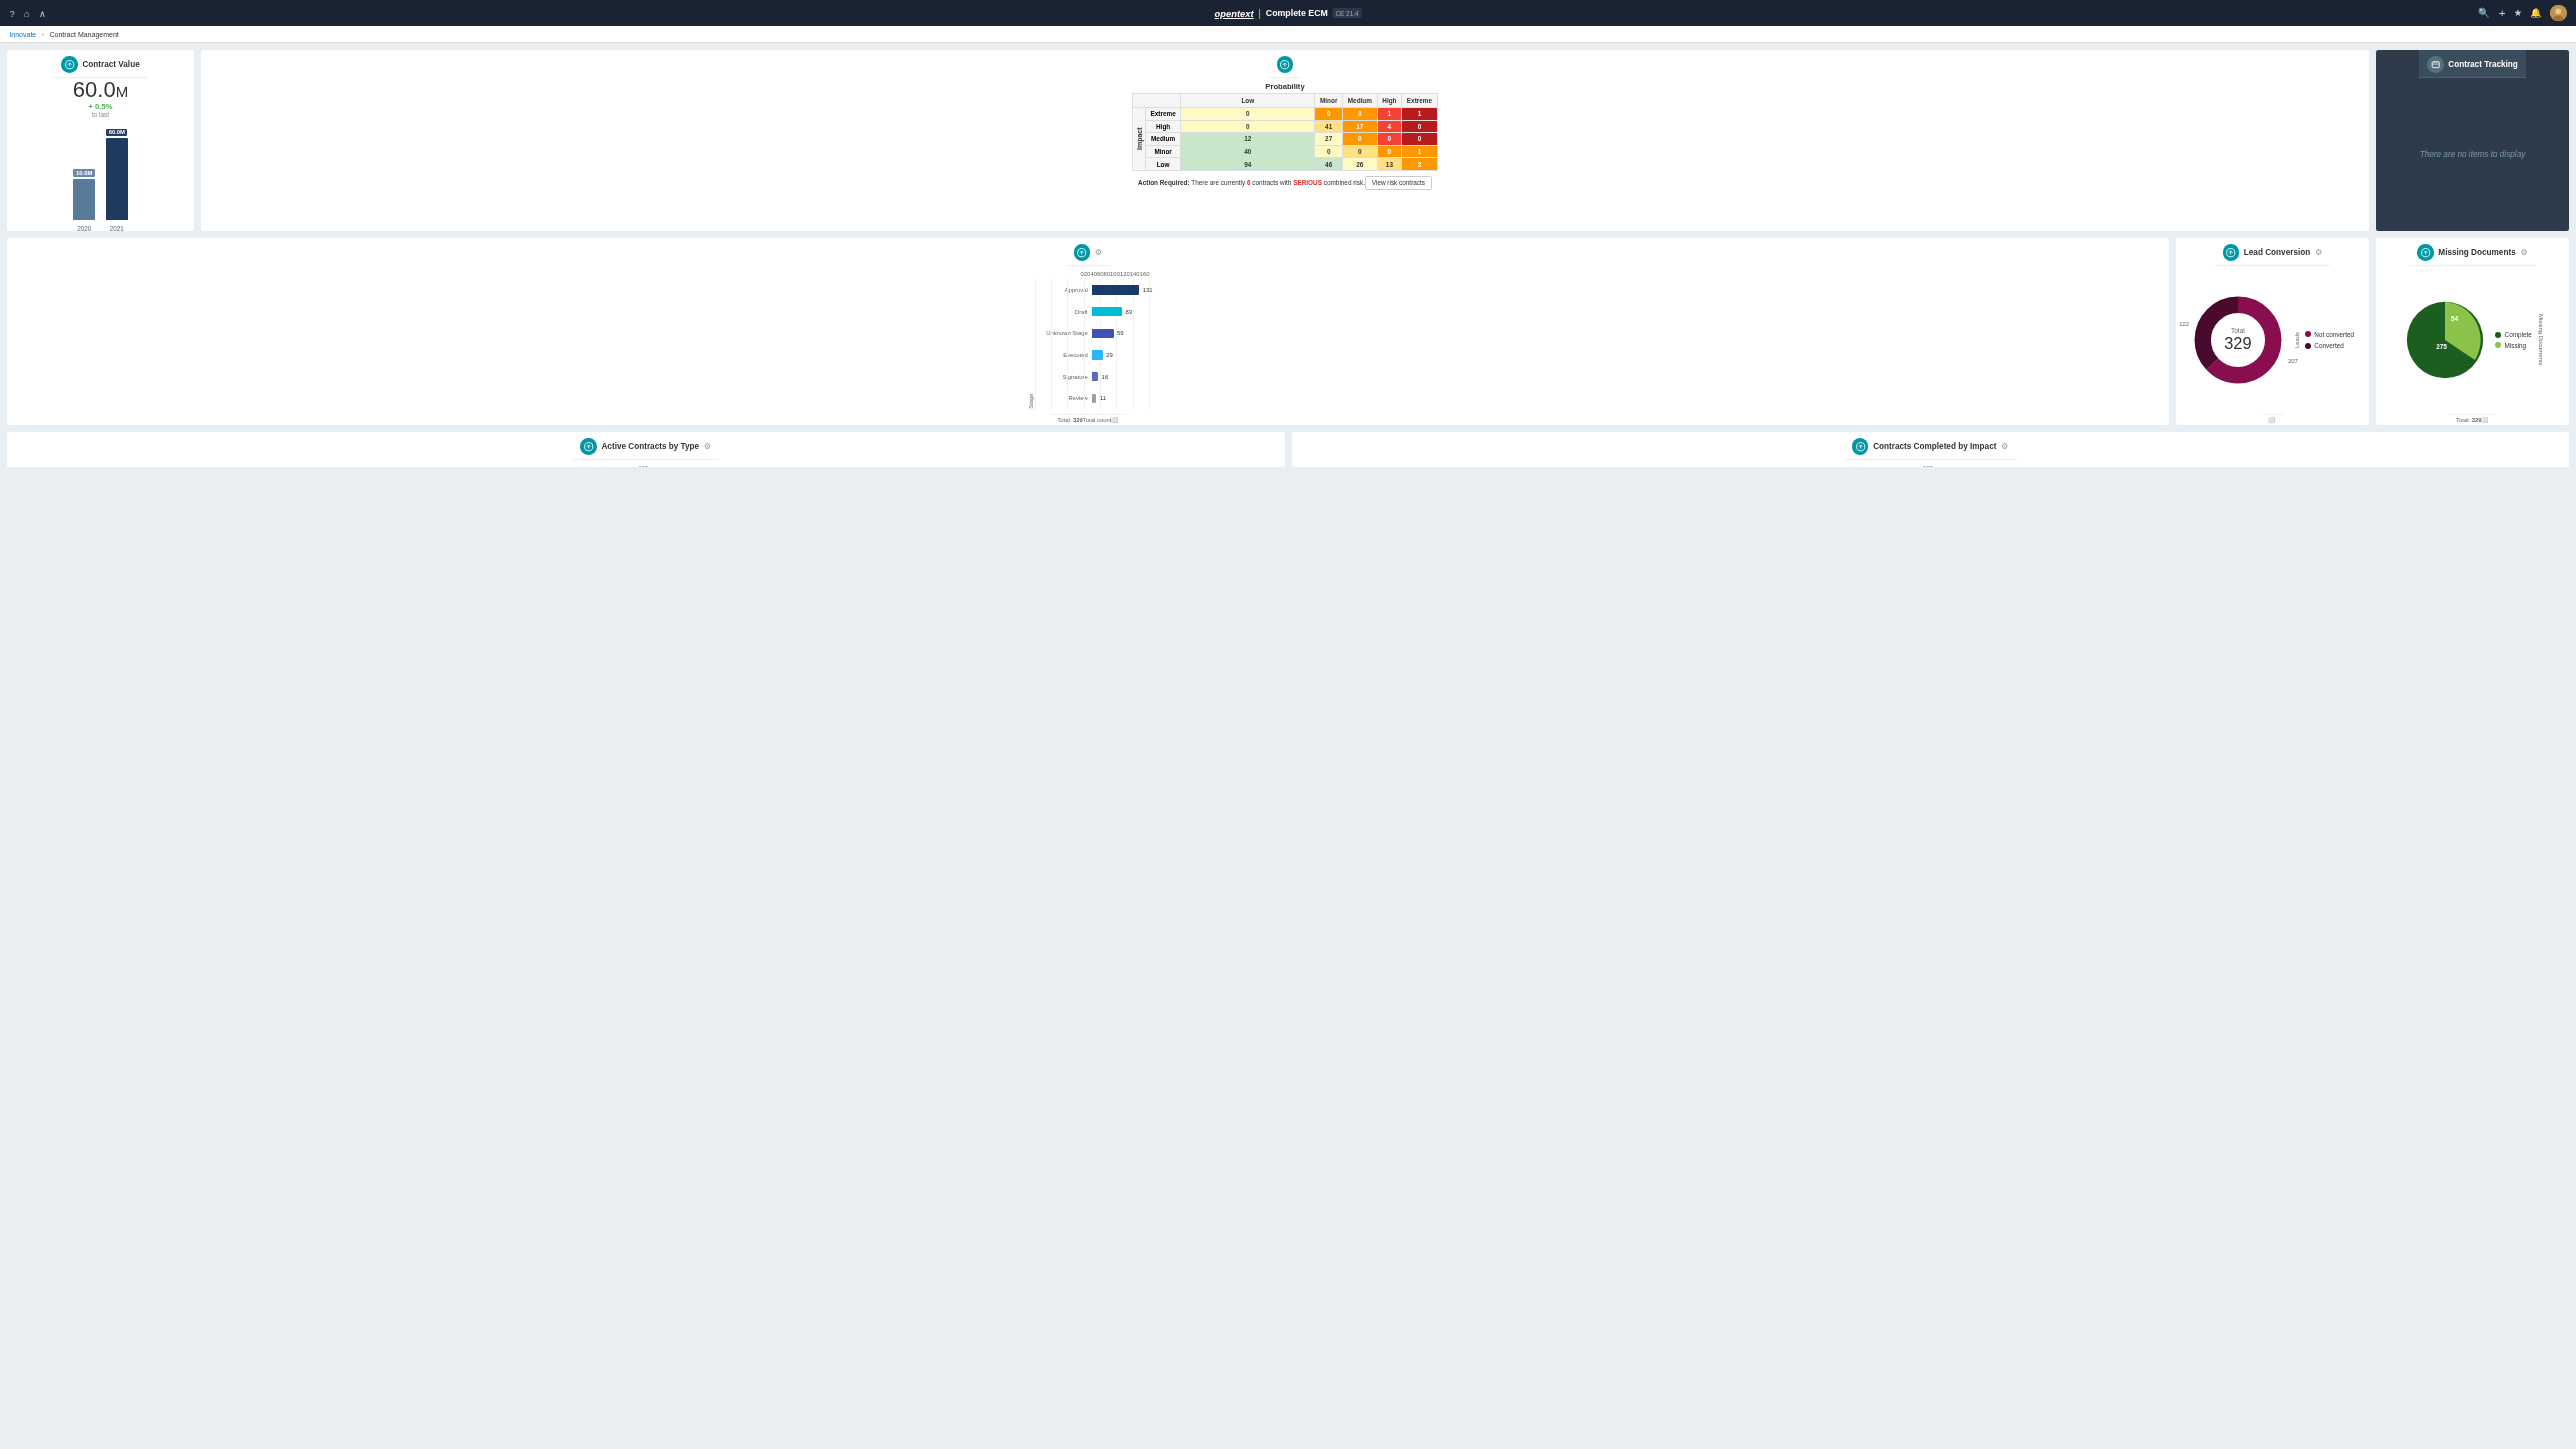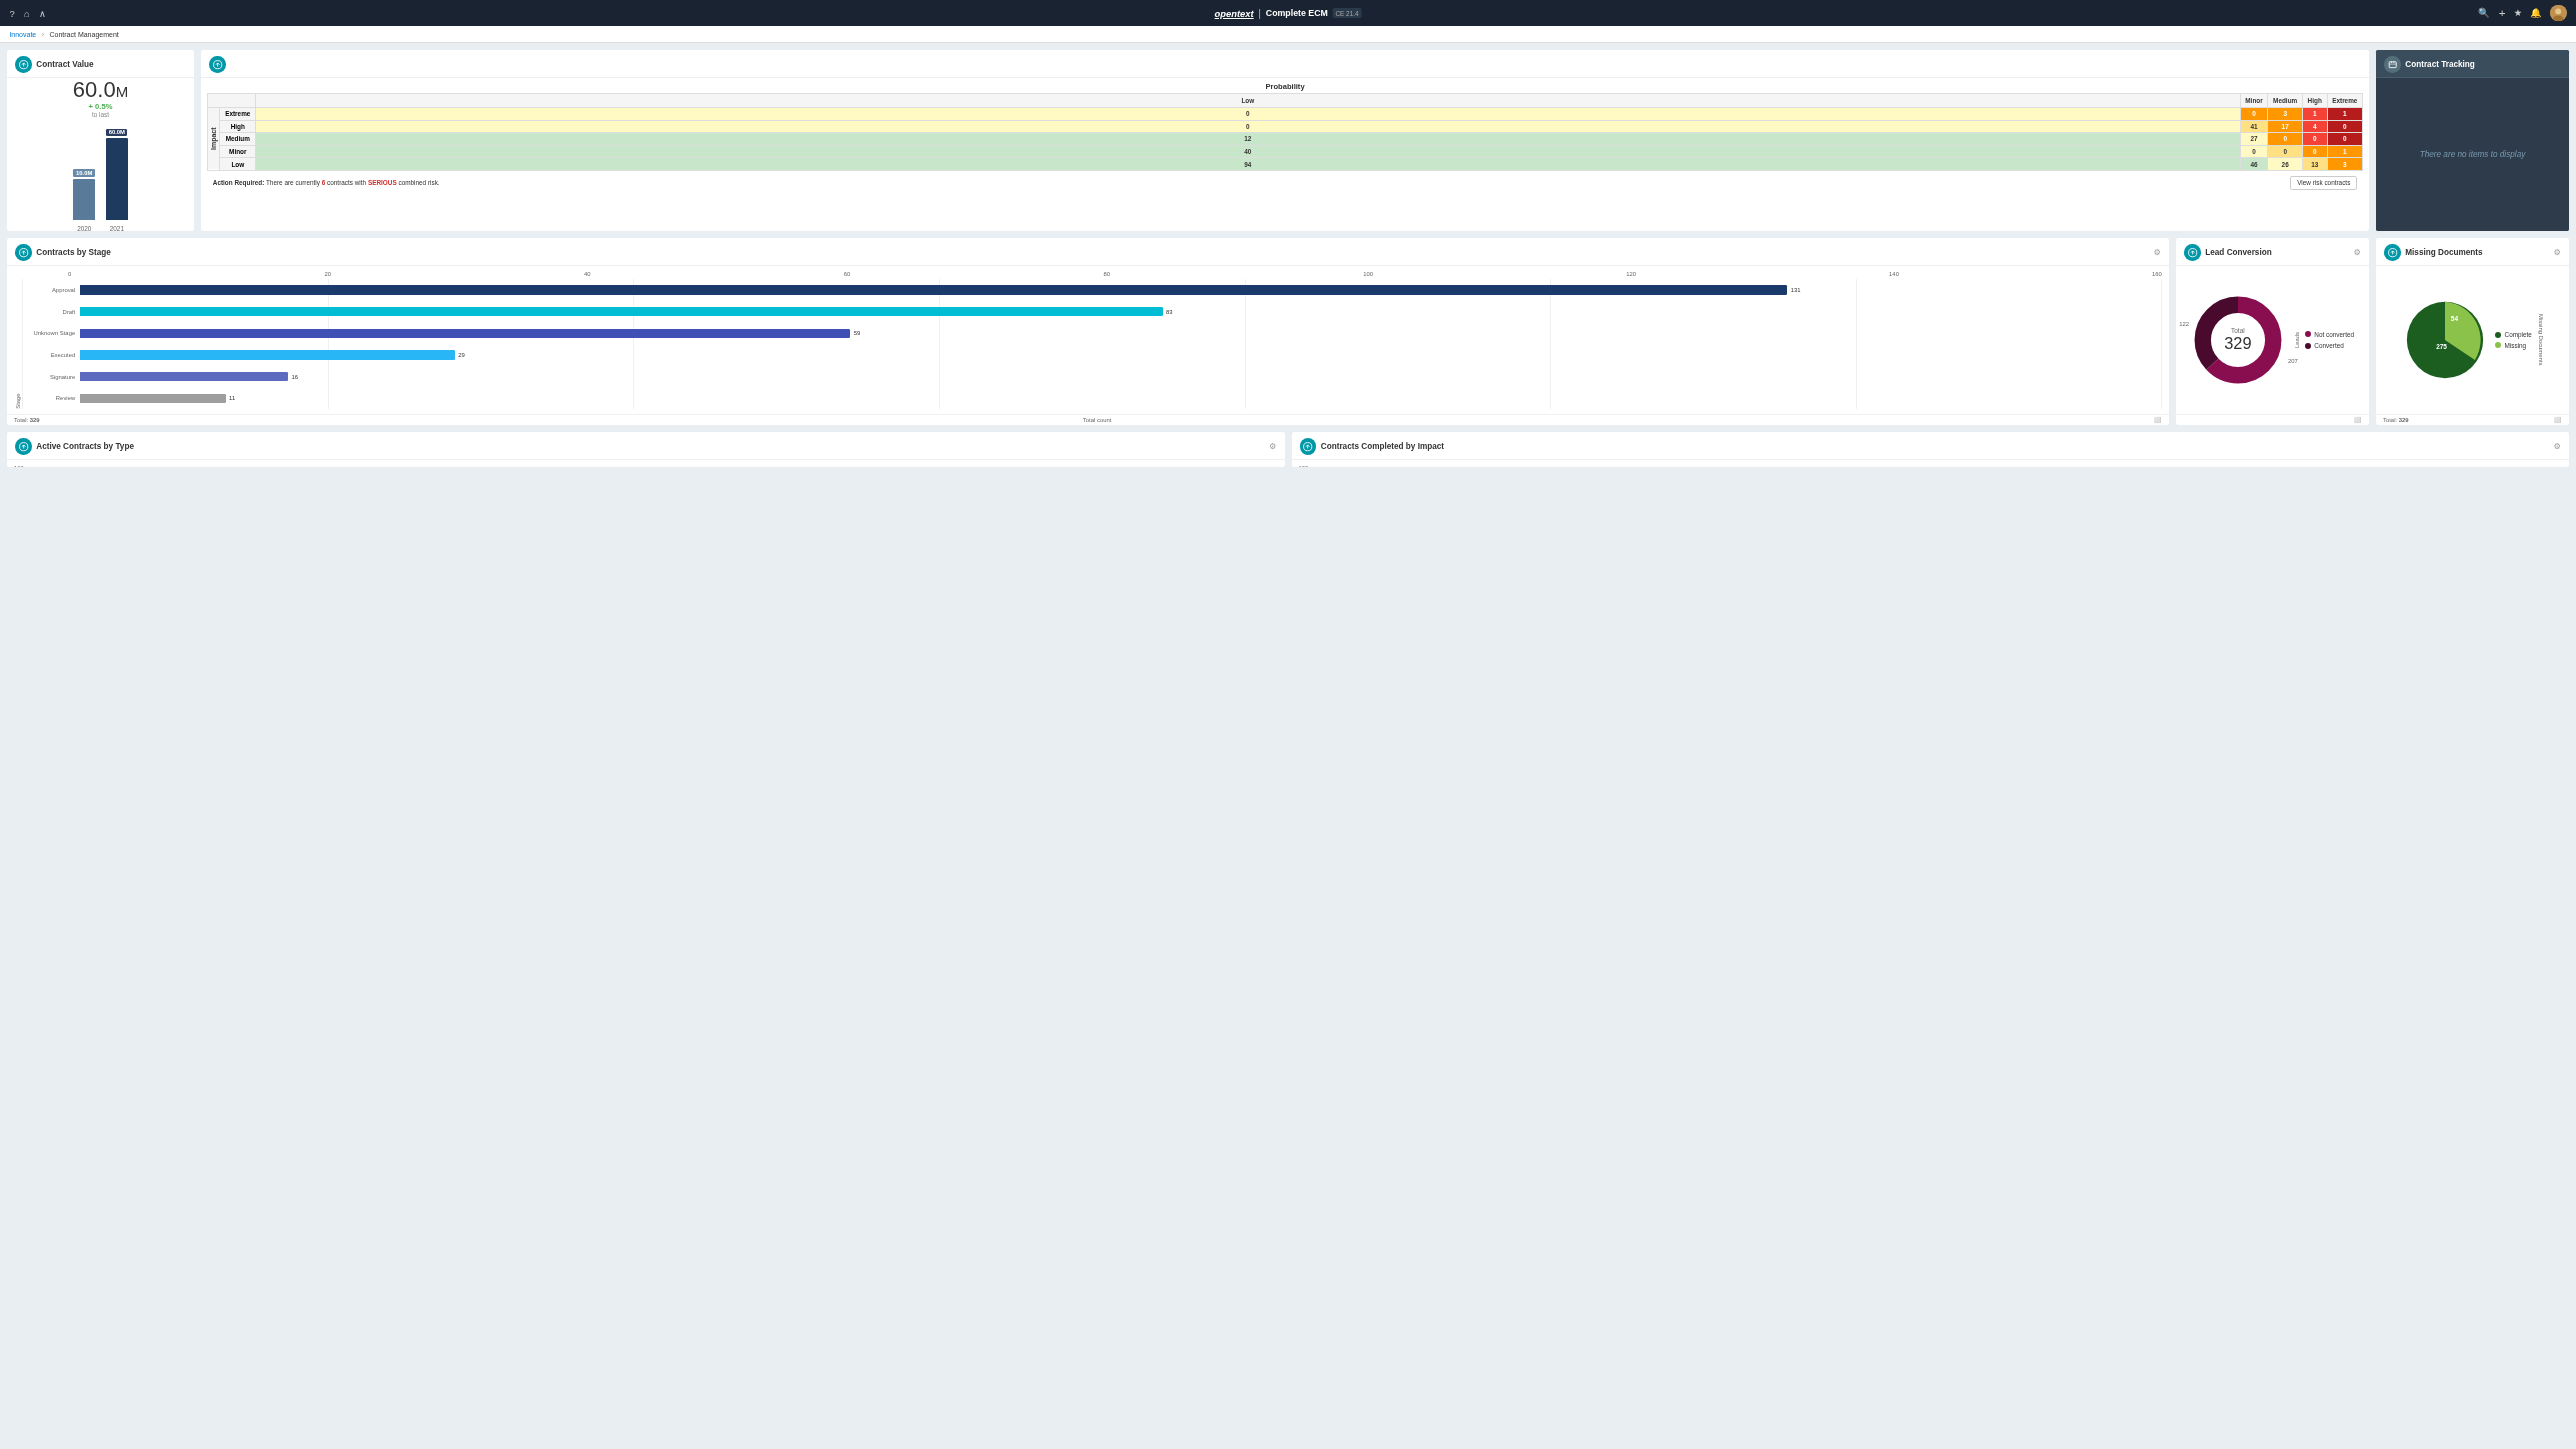--- a/index.html
+++ b/index.html
@@ -80,20 +80,21 @@
       height: 35px;
     }
 
     
     .widget {
       background: white;
       border-radius: 2.3px;
       overflow: hidden;
       display: flex;
       flex-direction: column;
+      align-items: center;
     }
     .widget-header {
       display: flex;
       align-items: center;
       padding: 5.9px 8.2px 4.7px;
       border-bottom: 0.6px solid #eee;
       gap: 4.7px;
     }
     .widget-icon {
       width: 16.4px;
@@ -427,21 +428,20 @@
 
     <div class="widget">
       <div class="widget-header">
         <div class="widget-icon widget-icon-teal">
           <svg width="9.4" height="9.4" viewBox="0 0 16 16">
               <circle cx="8" cy="8" r="7" fill="none" stroke="white" stroke-width="1.5"></circle>
               <path d="M5 8 L8 5 L11 8" stroke="white" stroke-width="1.5" fill="none"></path>
               <path d="M8 5 L8 11" stroke="white" stroke-width="1.5"></path>
             </svg>
         </div>
-        <span class="widget-title">Contracts by Stage</span>
         <span class="widget-gear">⚙</span>
       </div>
       <div class="stage-body">
 
         <div style="display:flex; flex-direction:column; flex:1; position:relative;">
           <div style="display:flex; align-items:center; font-size:5.9px; color:#666; margin-bottom:2.3px; padding-left:54px;">
             <div style="display:flex; justify-content:space-between; width:100%;">
               <span>0</span>
                 <span>20</span>
                 <span>40</span>

